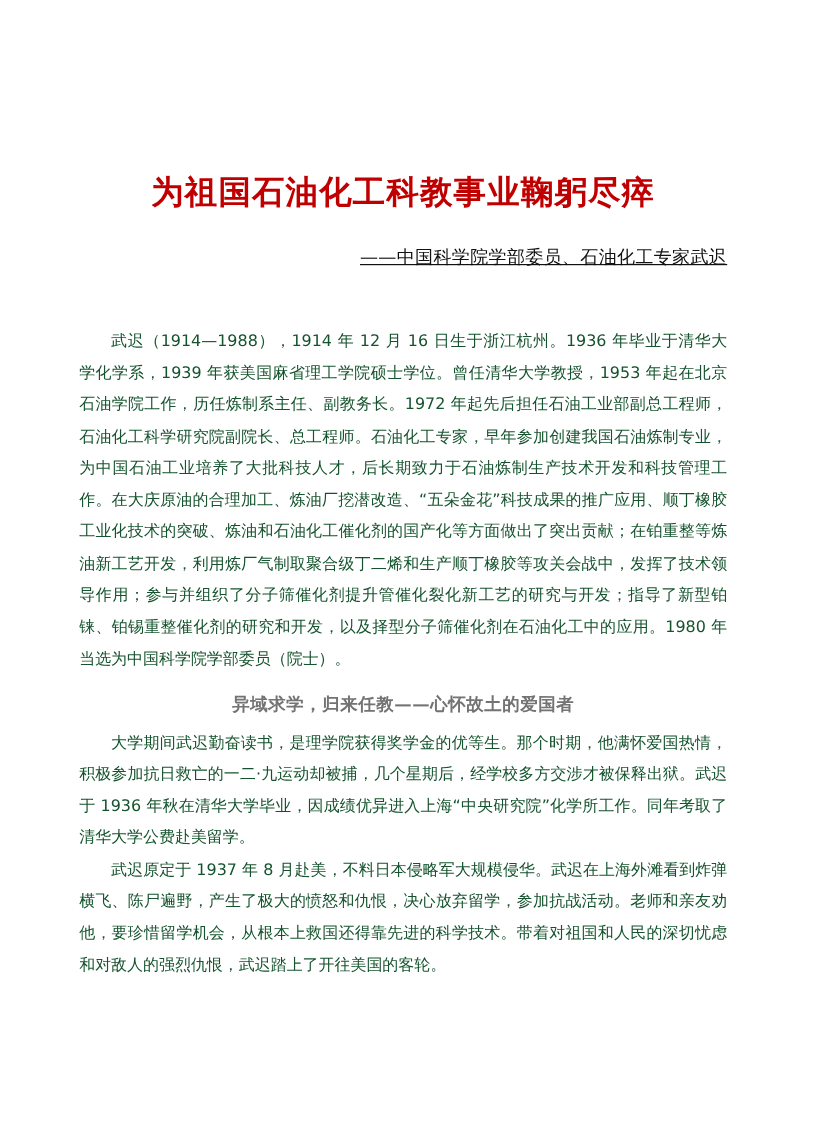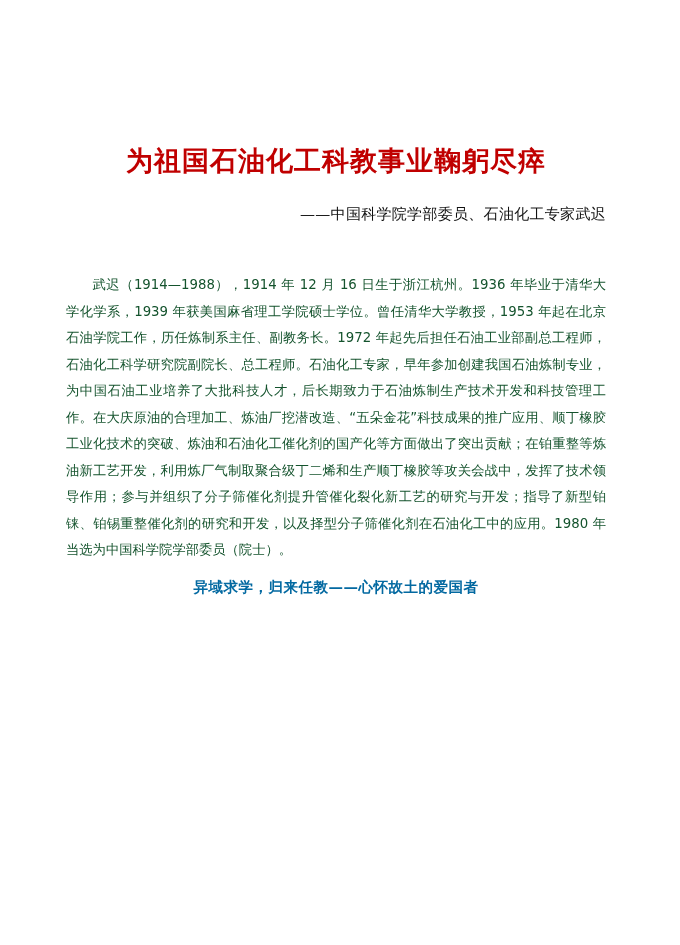--- a/index.html
+++ b/index.html
@@ -33,20 +33,21 @@
     line-height: 1.2;
   }
   .subtitle {
     margin: 0;
     padding-top: 28px;
     text-align: right;
     font-size: 15px;
     color: #111111;
     font-family: "DejaVu Serif", "Liberation Serif", serif;
     letter-spacing: 0.3px;
+    text-decoration: underline;
   }
   .body-block {
     padding-top: 48px;
   }
   p.para {
     margin: 0;
     font-size: 13.3px;
     line-height: 26.5px;
     text-align: justify;
     text-justify: inter-ideograph;
@@ -56,36 +57,38 @@
   }
   p.lead {
     text-indent: 2em;
   }
   .section-head {
     margin: 0;
     padding: 14px 0 10px 0;
     text-align: center;
     font-size: 14.5px;
     font-weight: bold;
-    color: #0369a1;
+    color: #737373;
     font-family: "DejaVu Serif", "Liberation Serif", serif;
     letter-spacing: 0.5px;
   }
 </style>
 </head>
 <body>
 
 <div class="page">
 
   <h1 class="title">为祖国石油化工科教事业鞠躬尽瘁</h1>
 
   <div class="subtitle">——中国科学院学部委员、石油化工专家武迟</div>
 
   <div class="body-block">
 
     <p class="para lead">武迟（1914—1988），1914 年 12 月 16 日生于浙江杭州。1936 年毕业于清华大学化学系，1939 年获美国麻省理工学院硕士学位。曾任清华大学教授，1953 年起在北京石油学院工作，历任炼制系主任、副教务长。1972 年起先后担任石油工业部副总工程师，石油化工科学研究院副院长、总工程师。石油化工专家，早年参加创建我国石油炼制专业，为中国石油工业培养了大批科技人才，后长期致力于石油炼制生产技术开发和科技管理工作。在大庆原油的合理加工、炼油厂挖潜改造、“五朵金花”科技成果的推广应用、顺丁橡胶工业化技术的突破、炼油和石油化工催化剂的国产化等方面做出了突出贡献；在铂重整等炼油新工艺开发，利用炼厂气制取聚合级丁二烯和生产顺丁橡胶等攻关会战中，发挥了技术领导作用；参与并组织了分子筛催化剂提升管催化裂化新工艺的研究与开发；指导了新型铂铼、铂锡重整催化剂的研究和开发，以及择型分子筛催化剂在石油化工中的应用。1980 年当选为中国科学院学部委员（院士）。</p>
 
     <div class="section-head">异域求学，归来任教——心怀故土的爱国者</div>
 
+    <p class="para">大学期间武迟勤奋读书，是理学院获得奖学金的优等生。那个时期，他满怀爱国热情，积极参加抗日救亡的一二·九运动却被捕，几个星期后，经学校多方交涉才被保释出狱。武迟于 1936 年秋在清华大学毕业，因成绩优异进入上海“中央研究院”化学所工作。同年考取了清华大学公费赴美留学。</p>
+    <p class="para">武迟原定于 1937 年 8 月赴美，不料日本侵略军大规模侵华。武迟在上海外滩看到炸弹横飞、陈尸遍野，产生了极大的愤怒和仇恨，决心放弃留学，参加抗战活动。老师和亲友劝他，要珍惜留学机会，从根本上救国还得靠先进的科学技术。带着对祖国和人民的深切忧虑和对敌人的强烈仇恨，武迟踏上了开往美国的客轮。</p>
 
   </div>
 
 </div>
 
 </body></html>

